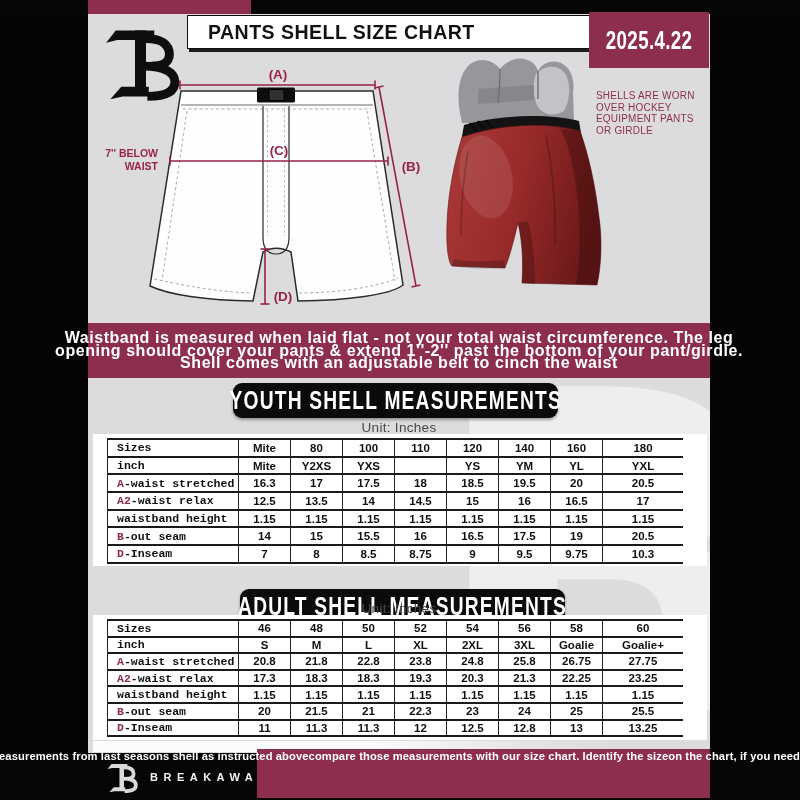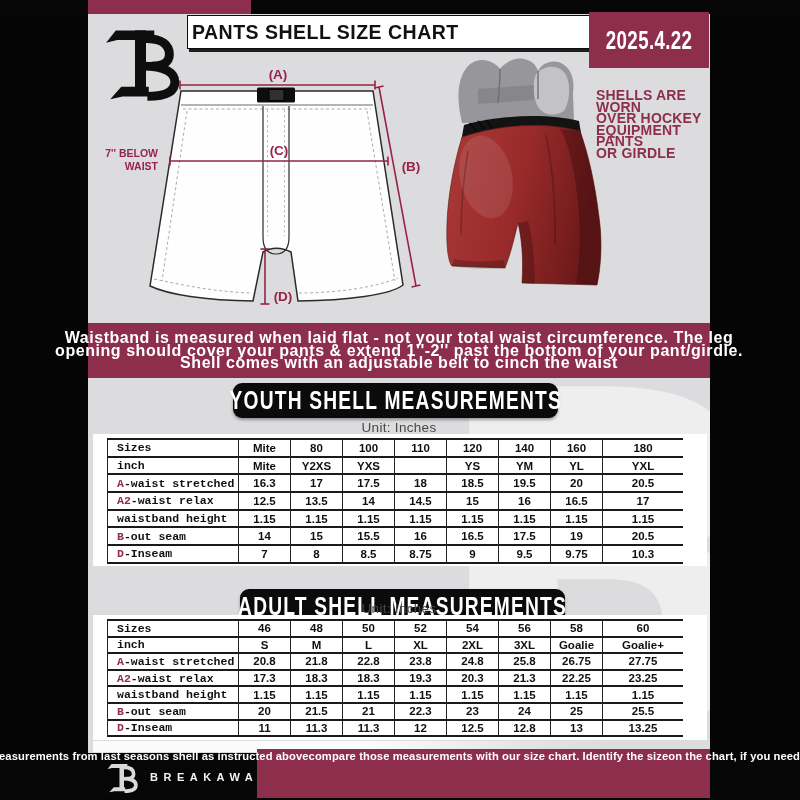--- a/index.html
+++ b/index.html
@@ -27,39 +27,39 @@
     font-family:"DejaVu Sans", sans-serif;font-weight:bold;
     font-size:470px;line-height:470px;color:rgba(255,255,255,.5);
   }
   .swoosh{
     position:absolute;left:5px;top:727px;width:614px;height:11px;
     background:linear-gradient(97deg, rgba(255,255,255,.9) 45%, rgba(255,255,255,.25) 70%, rgba(255,255,255,0) 85%);
   }
   .title-bar{
     left:187px;top:15px;width:403px;height:34px;background:#fff;
     border:1.5px solid #0d0d0d;box-shadow:2px 3px 0 rgba(8,8,8,.9);
-    display:flex;align-items:center;padding-left:4px;
+    display:flex;align-items:center;padding-left:20px;
   }
   .title-text{
     font-size:21px;font-weight:bold;color:#111;letter-spacing:.5px;
     transform:scaleX(.93);transform-origin:left center;white-space:nowrap;
   }
   .date-box{
     left:589px;top:12px;width:120px;height:56px;background:var(--maroon);
     display:flex;align-items:center;justify-content:center;
   }
   .date-text{
     color:#fff;font-weight:bold;font-size:26px;letter-spacing:.5px;
     transform:scaleX(.72);white-space:nowrap;
   }
 
   
   .shell-note{left:596px;top:90px;width:120px;}
   .shell-note div{
-    color:var(--maroon);font-weight:bold;font-size:14px;line-height:11.5px;letter-spacing:.2px;
+    color:var(--maroon);font-weight:normal;font-size:10px;line-height:11.5px;letter-spacing:.2px;
   }
 
   
   .info-banner{
     left:88px;top:323px;width:622px;height:55px;background:var(--maroon);
     display:flex;flex-direction:column;align-items:center;justify-content:center;
     padding-top:1px;
   }
   .info-banner div{
     color:#fff;font-weight:bold;font-size:16px;line-height:12.6px;

